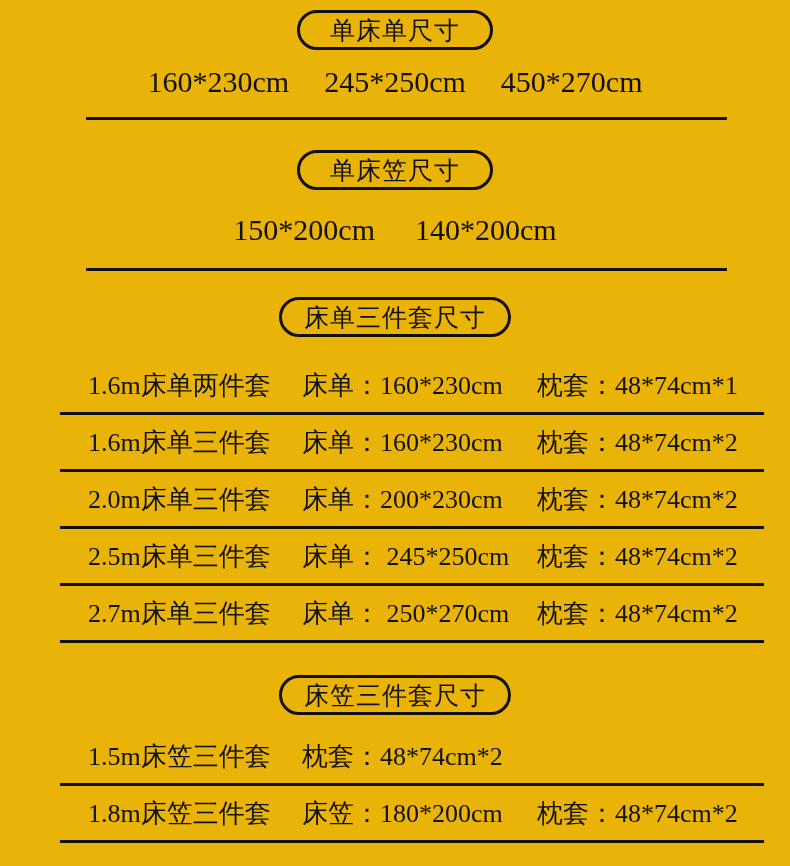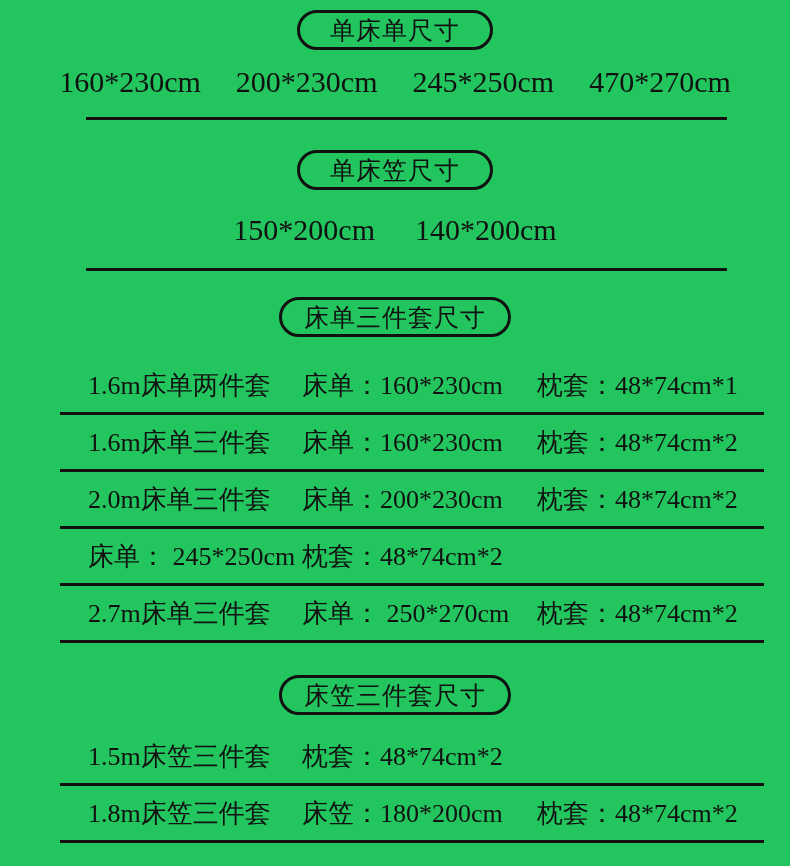--- a/index.html
+++ b/index.html
@@ -4,21 +4,21 @@
 <style>
   html, body {
     margin: 0;
     padding: 0;
     background: #ffffff;
   }
   .page {
     position: relative;
     width: 790px;
     height: 866px;
-    background: #22c55e;
+    background: #eab308;
     overflow: hidden;
     font-family: "Liberation Serif", "DejaVu Serif", serif;
     color: #111111;
   }
   
   .pill {
     box-sizing: border-box;
     width: fit-content;
     min-width: 196px;
     height: 40px;
@@ -84,23 +84,22 @@
 </head>
 <body>
 
 <div class="page">
 
   <div class="pill pill-1">
     <span>单床单尺寸</span>
   </div>
   <div class="size-row size-row-1">
     <span class="size-value">160*230cm</span>
-    <span class="size-value">200*230cm</span>
     <span class="size-value">245*250cm</span>
-    <span class="size-value">470*270cm</span>
+    <span class="size-value">450*270cm</span>
   </div>
   <div class="divider divider-1"></div>
 
   <div class="pill pill-2">
     <span>单床笠尺寸</span>
   </div>
   <div class="size-row size-row-2">
     <span class="size-value">150*200cm</span>
     <span class="size-value">140*200cm</span>
   </div>
@@ -119,20 +118,21 @@
       <span class="cell">1.6m床单三件套</span>
       <span class="cell">床单：160*230cm</span>
       <span class="cell">枕套：48*74cm*2</span>
     </div>
     <div class="trow">
       <span class="cell">2.0m床单三件套</span>
       <span class="cell">床单：200*230cm</span>
       <span class="cell">枕套：48*74cm*2</span>
     </div>
     <div class="trow">
+      <span class="cell">2.5m床单三件套</span>
       <span class="cell">床单： 245*250cm</span>
       <span class="cell">枕套：48*74cm*2</span>
     </div>
     <div class="trow">
       <span class="cell">2.7m床单三件套</span>
       <span class="cell">床单： 250*270cm</span>
       <span class="cell">枕套：48*74cm*2</span>
     </div>
   </div>
 

